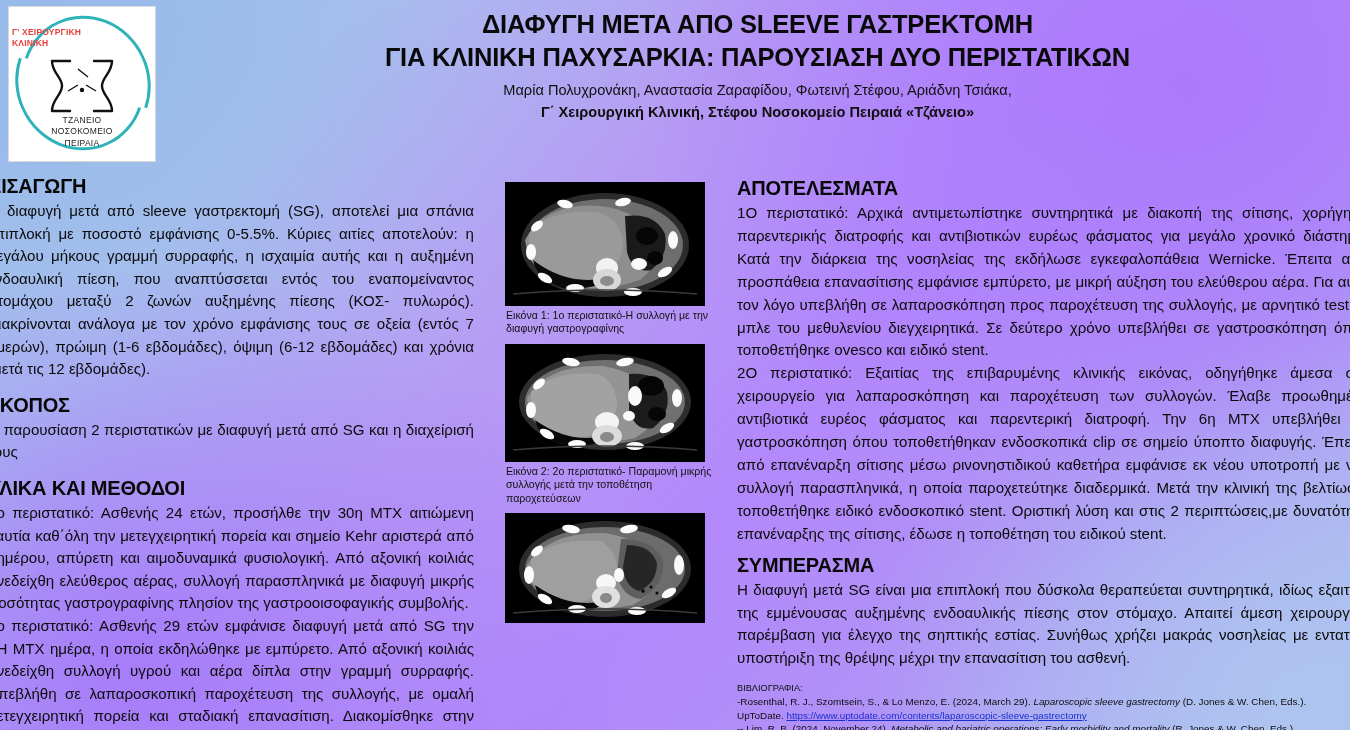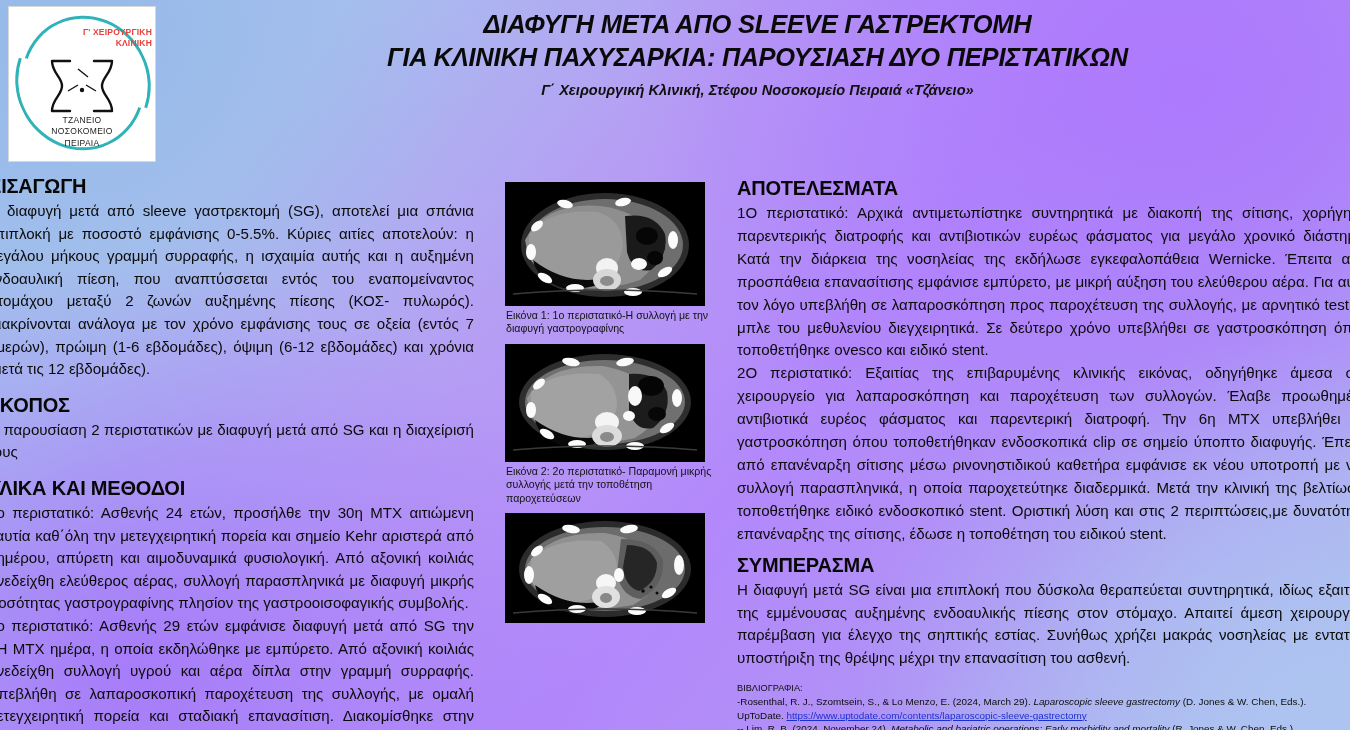--- a/index.html
+++ b/index.html
@@ -18,28 +18,28 @@
   
   .logo-box{
     position:absolute; left:8px; top:6px; width:148px; height:156px;
     background:#ffffff; border:1px solid #d8d8d8;
     display:flex; align-items:center; justify-content:center;
   }
   .logo-inner{ position:relative; width:140px; height:150px; }
   .arc{ position:absolute; border:3px solid #2fb3b8; border-radius:50%; }
   .arc-l{ left:4px; top:6px; width:128px; height:136px; border-color:#2fb3b8; border-right-color:transparent; border-top-color:transparent; transform:rotate(-25deg); }
   .arc-r{ left:10px; top:6px; width:128px; height:136px; border-color:#2fb3b8; border-left-color:transparent; border-bottom-color:transparent; transform:rotate(-25deg); }
-  .logo-top{ position:absolute; top:18px; left:0; width:100%; text-align:right;
+  .logo-top{ position:absolute; top:18px; left:0; width:100%; text-align:left;
     font-size:8.5px; font-weight:bold; color:#e8413c; letter-spacing:.2px; line-height:11px; }
   .logo-bot{ position:absolute; bottom:10px; left:0; width:100%; text-align:center;
     font-size:8.5px; color:#1b1b1b; line-height:11.5px; letter-spacing:.3px; }
   .stomach{ position:absolute; left:36px; top:48px; width:68px; height:58px; }
 
   
-  .header{ position:absolute; left:170px; top:8px; width:1175px; text-align:center;font-style:italic; }
+  .header{ position:absolute; left:170px; top:8px; width:1175px; text-align:center; }
   .title-line{ font-size:25.5px; font-weight:bold; color:#0a0a0a; line-height:33px; letter-spacing:-0.2px; }
   .authors{ font-size:14.6px; color:#101010; line-height:21.5px; margin-top:6px; }
   .authors .affil{ font-weight:bold; }
 
   
   .col-left{ position:absolute; left:-12px; top:174px; width:486px; }
   .col-mid{ position:absolute; left:497px; top:182px; width:222px; }
   .col-right{ position:absolute; left:737px; top:176px; width:632px; }
 
   h2.sec{ font-size:20px; font-weight:bold; color:#080808; line-height:25px; margin:0 0 1px 0; letter-spacing:-0.2px; }
@@ -83,20 +83,21 @@
       <div>ΝΟΣΟΚΟΜΕΙΟ</div>
       <div>ΠΕΙΡΑΙΑ</div>
     </div>
   </div>
 </div>
 
 <div class="header">
   <div class="title-line">ΔΙΑΦΥΓΗ ΜΕΤΑ ΑΠΟ SLEEVE ΓΑΣΤΡΕΚΤΟΜΗ</div>
   <div class="title-line">ΓΙΑ ΚΛΙΝΙΚΗ ΠΑΧΥΣΑΡΚΙΑ: ΠΑΡΟΥΣΙΑΣΗ ΔΥΟ ΠΕΡΙΣΤΑΤΙΚΩΝ</div>
   <div class="authors">
+    <div>Μαρία Πολυχρονάκη, Αναστασία Ζαραφίδου, Φωτεινή Στέφου, Αριάδνη Τσιάκα,</div>
     <div class="affil">Γ΄ Χειρουργική Κλινική, Στέφου Νοσοκομείο Πειραιά «Τζάνειο»</div>
   </div>
 </div>
 
 <div class="col-left">
   <h2 class="sec">ΕΙΣΑΓΩΓΗ</h2>
   <p class="body">Η διαφυγή μετά από sleeve γαστρεκτομή (SG), αποτελεί μια σπάνια επιπλοκή με ποσοστό εμφάνισης 0-5.5%. Κύριες αιτίες αποτελούν: η  μεγάλου μήκους γραμμή συρραφής, η ισχαιμία αυτής και η αυξημένη ενδοαυλική πίεση, που αναπτύσσεται εντός του εναπομείναντος στομάχου μεταξύ 2 ζωνών αυξημένης πίεσης (ΚΟΣ- πυλωρός). Διακρίνονται ανάλογα με τον χρόνο εμφάνισης τους σε οξεία (εντός 7 ημερών), πρώιμη (1-6 εβδομάδες), όψιμη (6-12 εβδομάδες) και χρόνια (μετά τις 12 εβδομάδες).</p>
 
   <h2 class="sec">ΣΚΟΠΟΣ</h2>
   <p class="body">Η παρουσίαση 2 περιστατικών με διαφυγή μετά από SG και η διαχείρισή τους</p>

